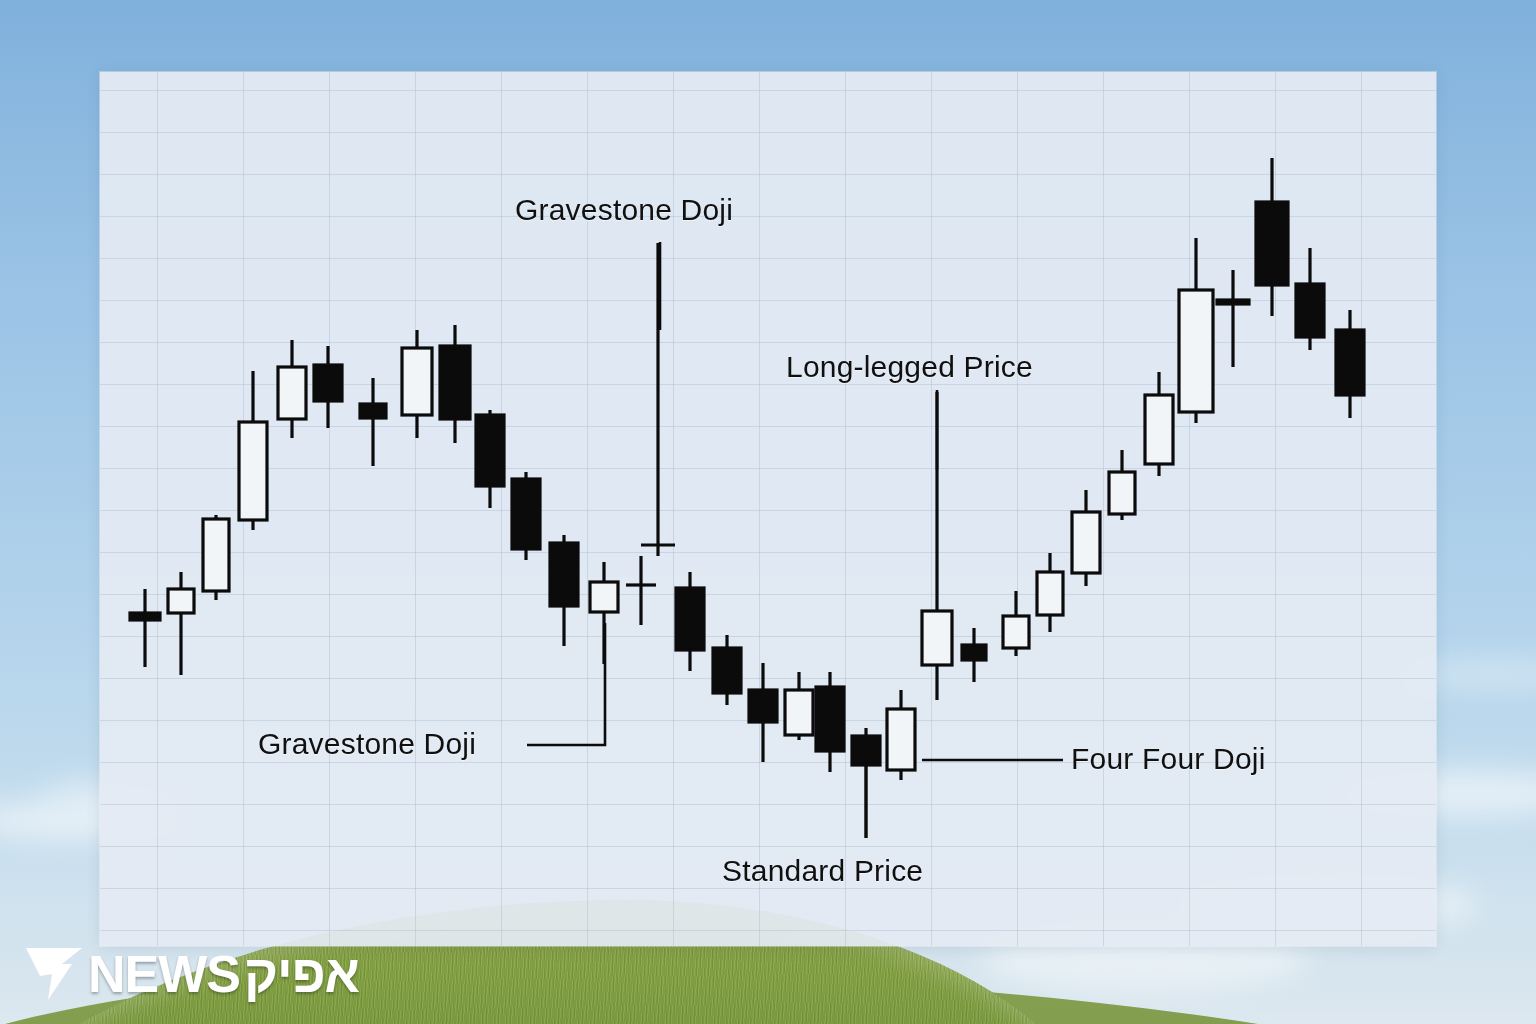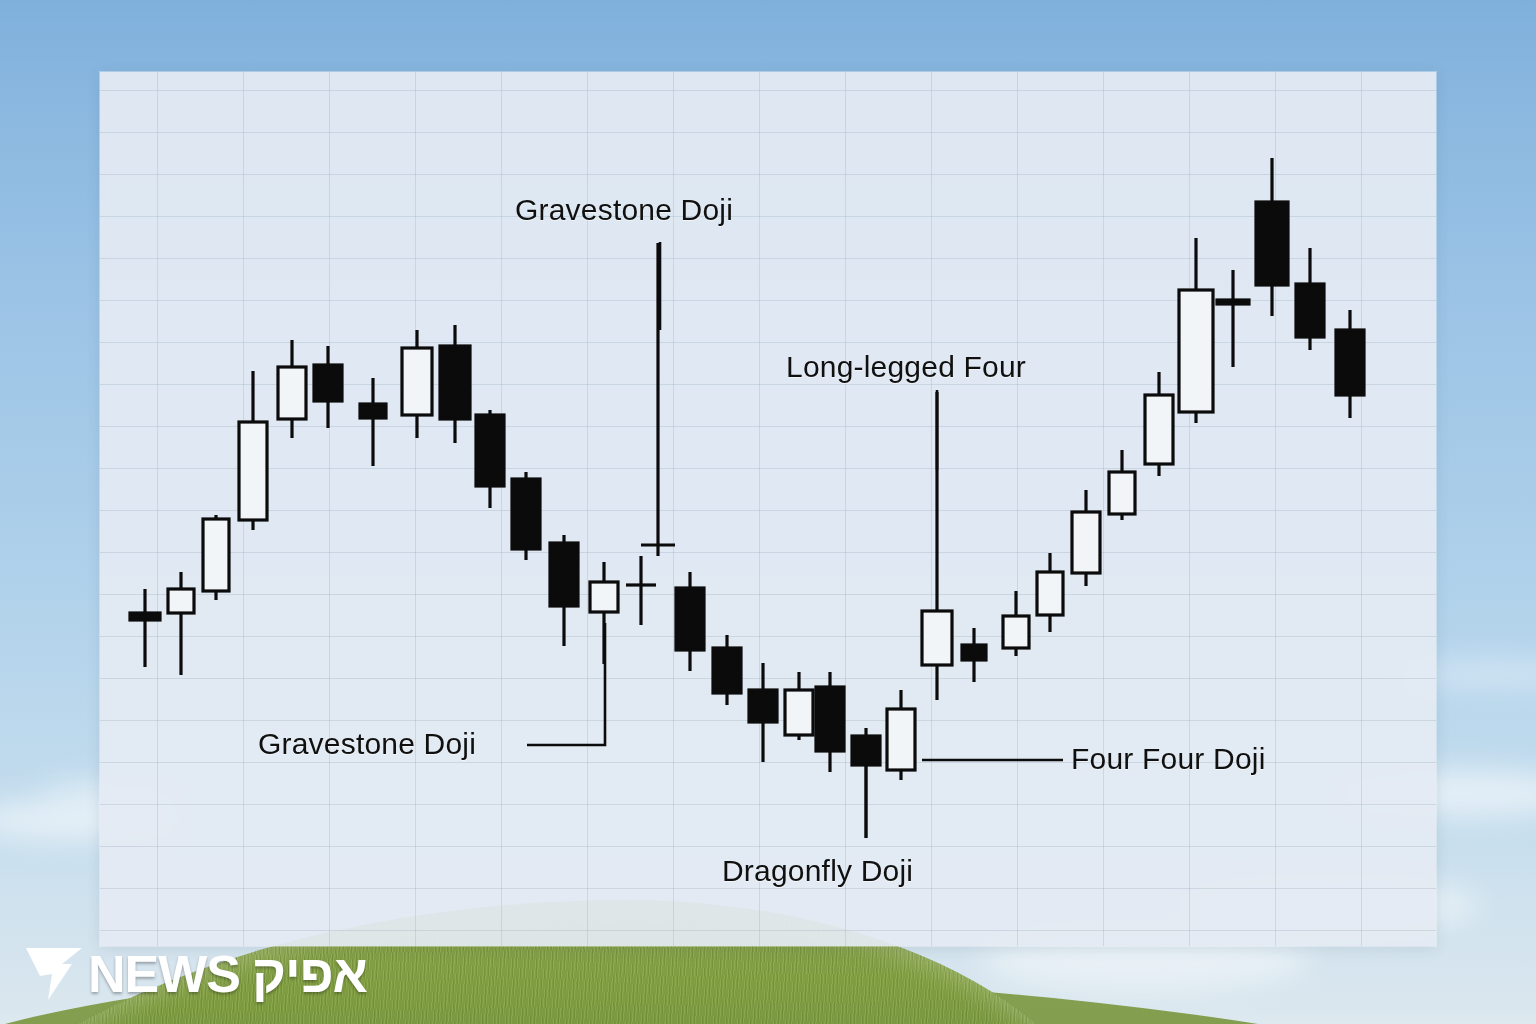--- a/index.html
+++ b/index.html
@@ -81,21 +81,21 @@
   #logo{position:absolute;left:22px;top:936px;height:76px;display:flex;align-items:center;}
   #logo .mark{width:64px;height:64px;position:relative;margin-right:2px;}
   #logo .mark svg{display:block;}
   #logo .wordmark{
     font-family:"Liberation Sans", sans-serif;
     font-weight:bold;font-size:52px;color:#ffffff;line-height:1;
     letter-spacing:-1px;
     text-shadow:0 2px 3px rgba(0,0,0,.30);
     display:flex;align-items:baseline;
   }
-  #logo .wordmark .en{margin-right:12px;}
+  #logo .wordmark .en{margin-right:4px;}
   #logo .wordmark .he{direction:rtl;}
 </style>
 </head>
 <body>
 
 <div id="stage">
 
   <div class="sky"></div>
   <div class="cloud c6"></div>
   <div class="cloud c3"></div>
@@ -287,23 +287,23 @@
       <g id="leaders">
           <path d="M 560 170 L 560 258" class="lead"></path>
           <path d="M 837 318 L 837 398" class="lead"></path>
           <path d="M 427 673 L 505 673 L 505 551" class="lead"></path>
           <path d="M 766 766 L 766 688" class="lead"></path>
           <path d="M 963 688 L 822 688" class="lead"></path>
         </g>
     </svg>
     <div id="labels">
         <div class="lbl" style="left: 415px; top: 121px;">Gravestone Doji</div>
-        <div class="lbl" style="left: 686px; top: 278px;">Long-legged Four</div>
+        <div class="lbl" style="left: 686px; top: 278px;">Long-legged Price</div>
         <div class="lbl" style="left: 158px; top: 655px;">Gravestone Doji</div>
-        <div class="lbl" style="left: 622px; top: 782px;">Dragonfly Doji</div>
+        <div class="lbl" style="left: 622px; top: 782px;">Standard Price</div>
         <div class="lbl" style="left: 971px; top: 670px;">Four Four Doji</div>
       </div>
   </div>
 
   <div id="logo">
     <span class="mark">
       <svg viewBox="0 0 64 64" width="64" height="64" aria-hidden="true">
         <path d="M4 6 L60 6 L40 22 L50 22 L26 58 L30 32 L18 34 Z" fill="#ffffff"></path>
       </svg>
     </span>

